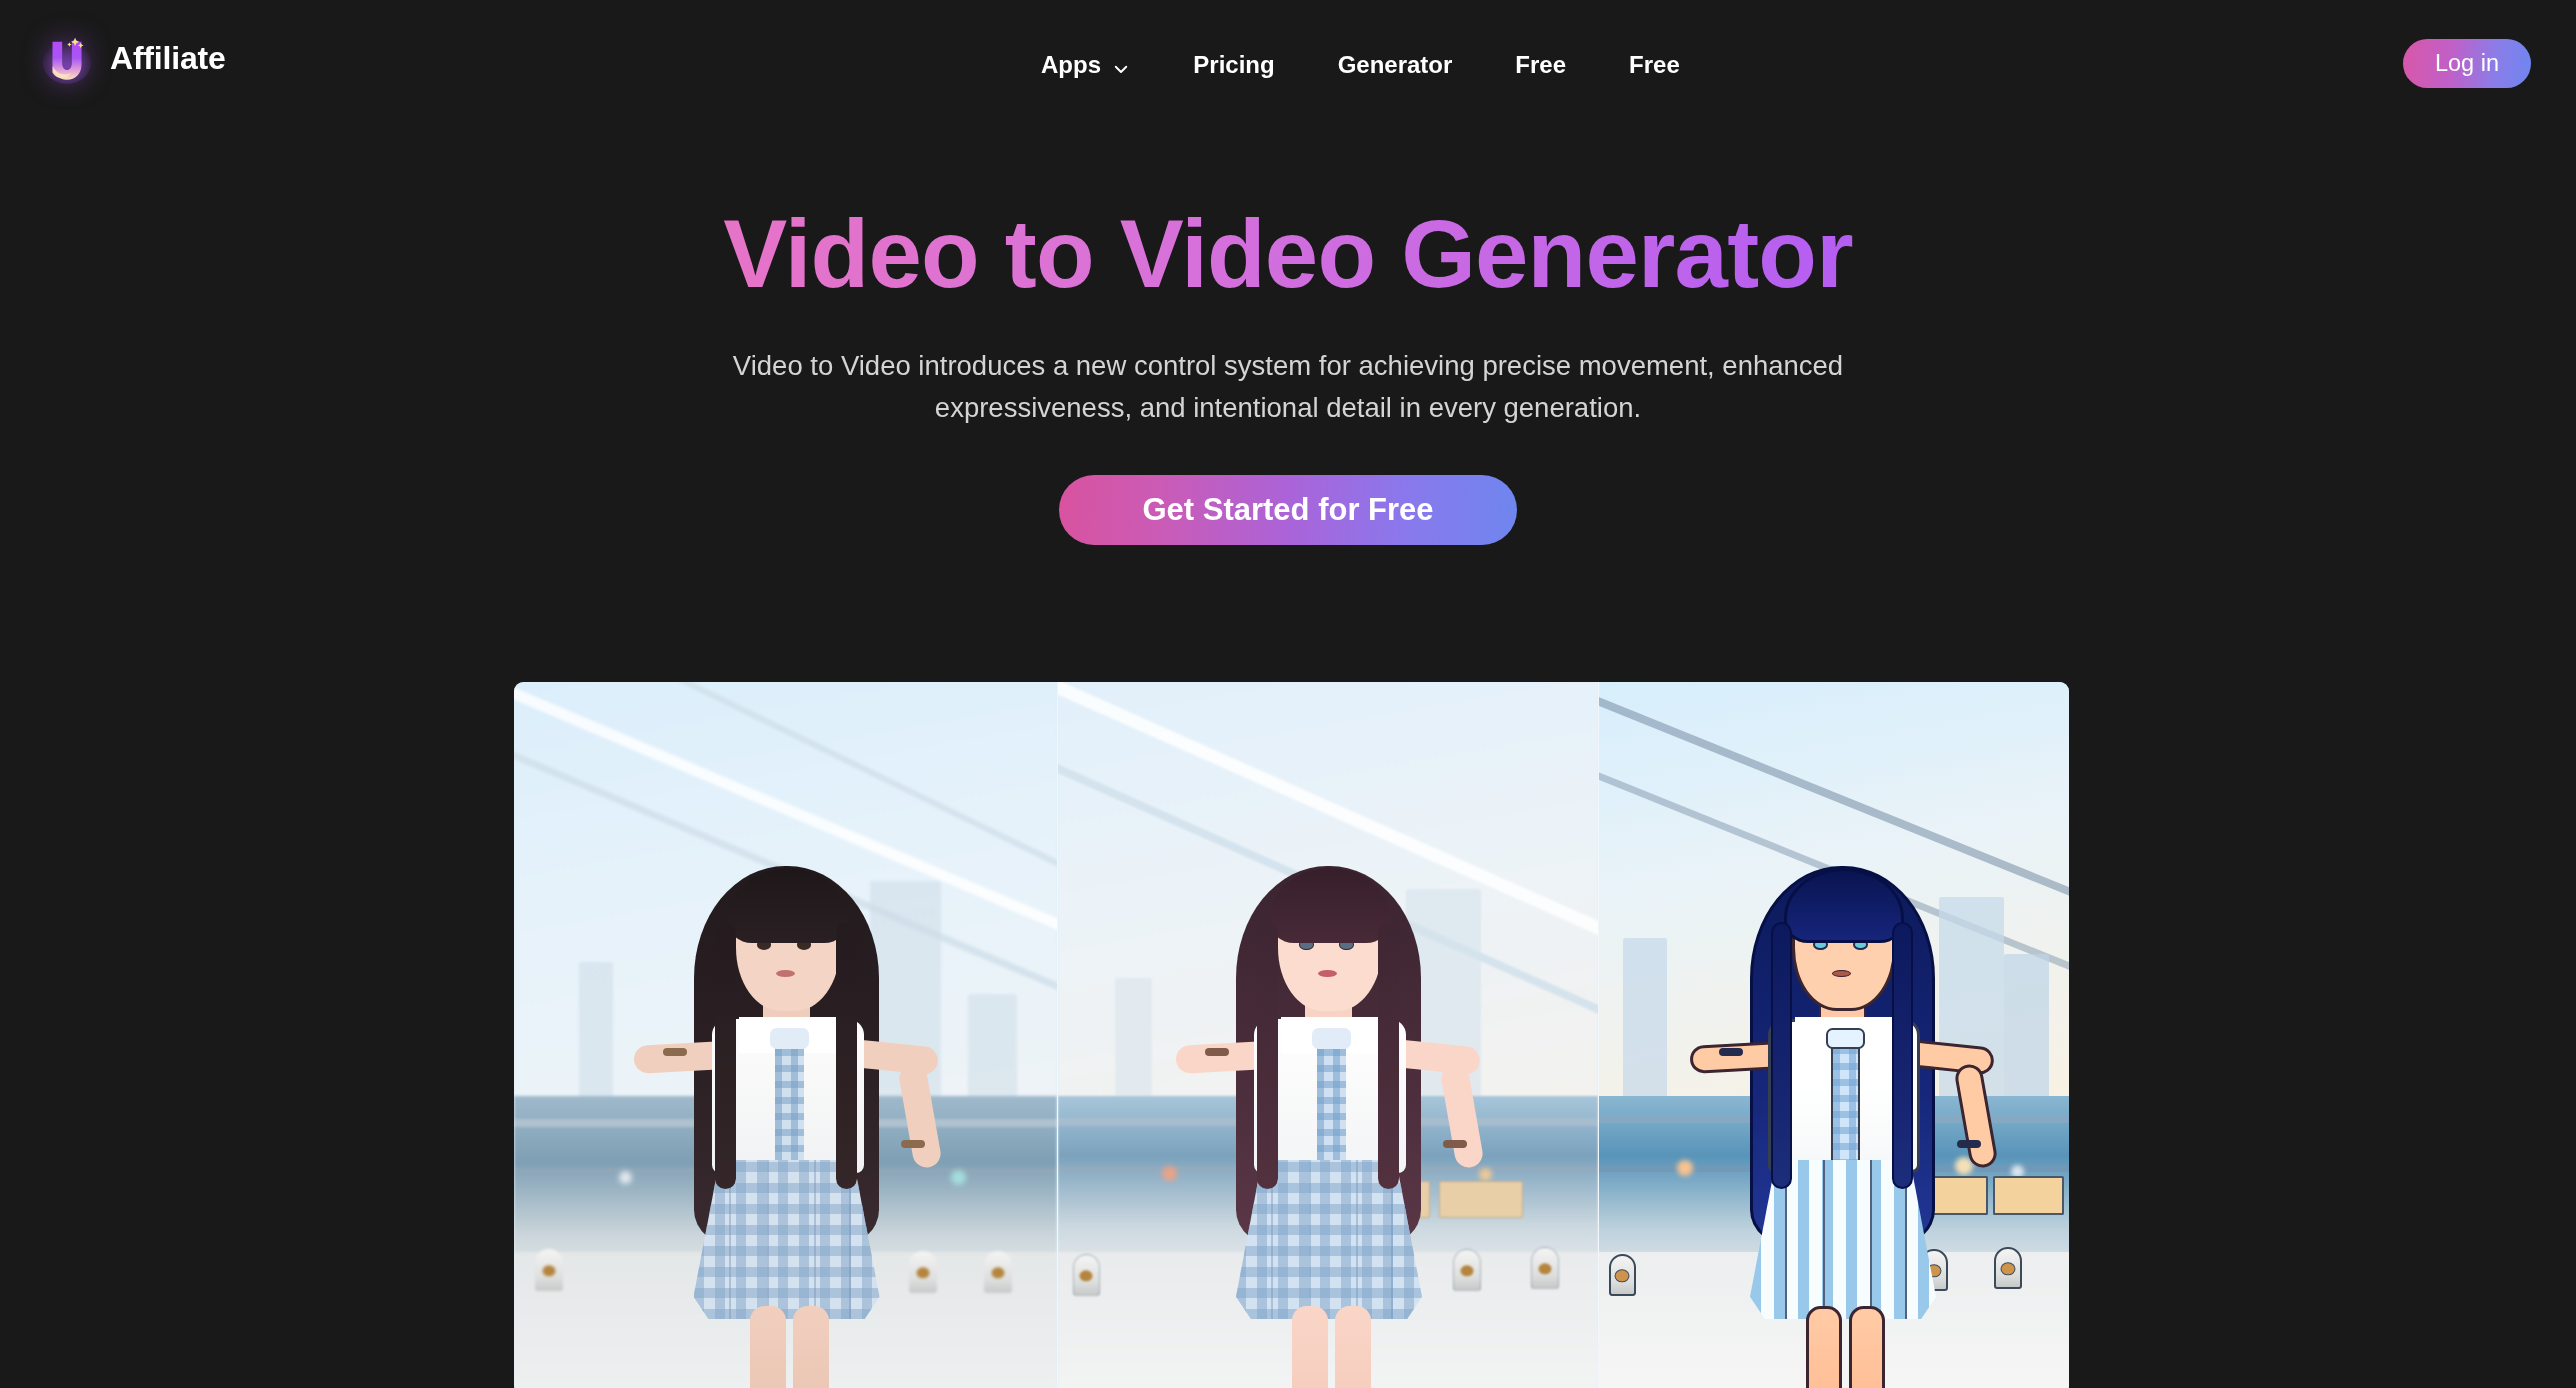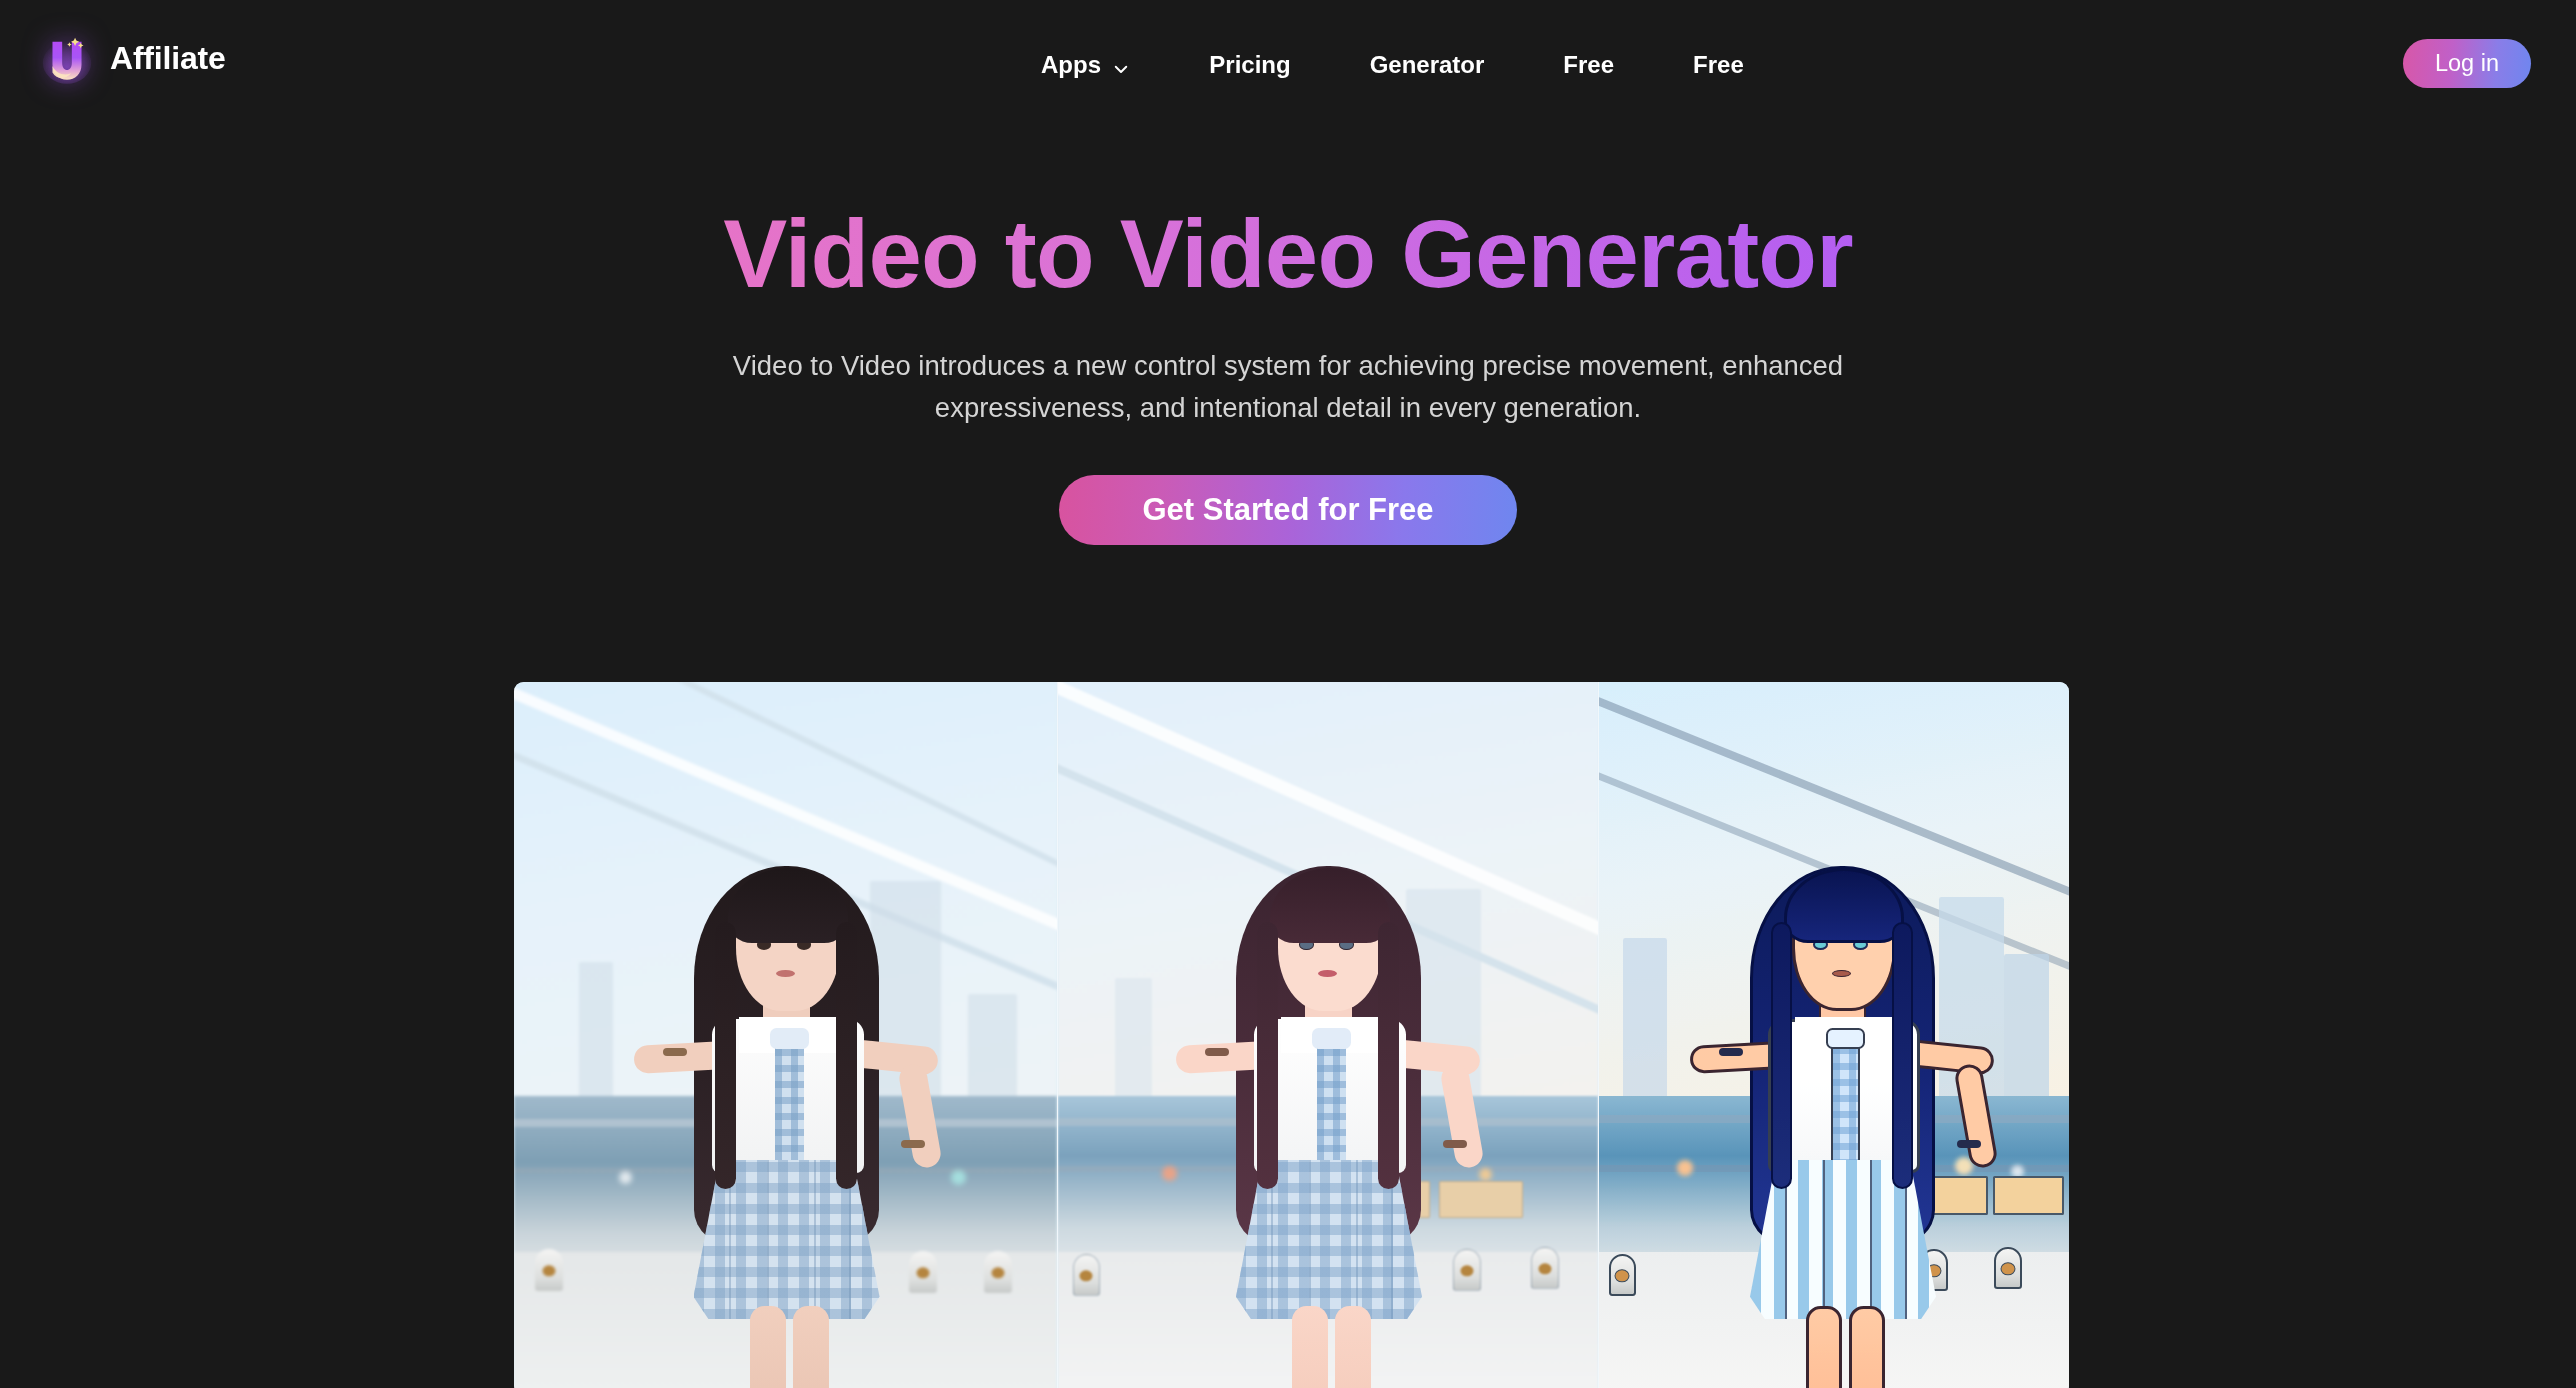--- a/index.html
+++ b/index.html
@@ -58,21 +58,21 @@
     white-space:nowrap;
   }
 
   .nav {
     position:absolute;
     left:1041px;
     top:0;
     height:130px;
     display:flex;
     align-items:center;
-    gap:16px;
+    gap:0;
   }
 
   .nav-item {
     display:flex;
     align-items:center;
     gap:11.3px;
     color:#ffffff;
     font-size:24px;
     font-weight:600;
     white-space:nowrap;

